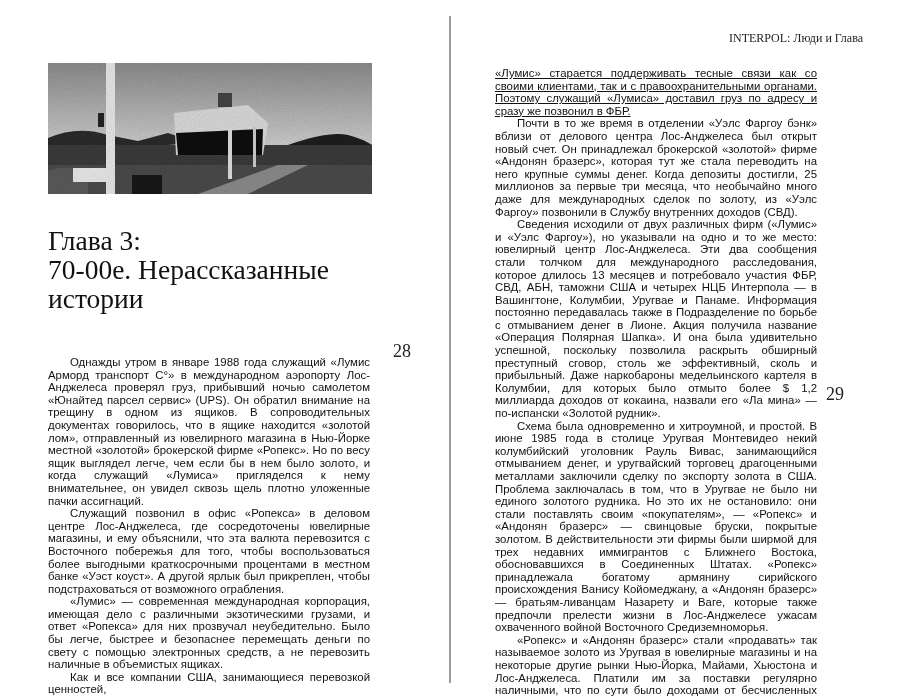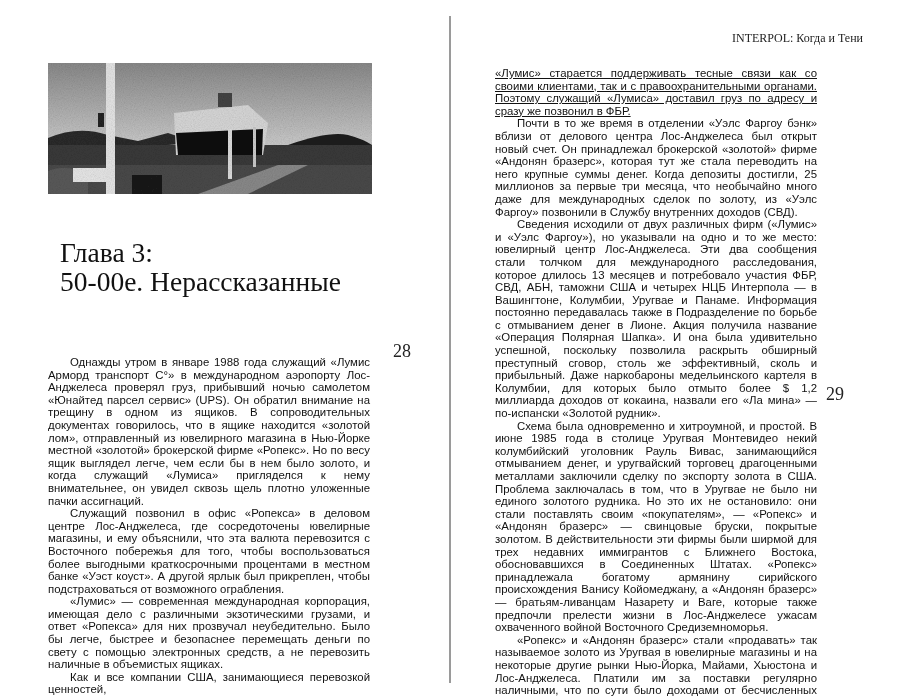--- a/index.html
+++ b/index.html
@@ -1,20 +1,20 @@
 <!DOCTYPE html>
 <html><head>
 <meta charset="utf-8">
 <style>
   html, body { margin:0; padding:0; background:#ffffff; }
   body { width:900px; height:699px; position:relative; overflow:hidden; color:#111; }
   .divider { position:absolute; left:449px; top:16px; width:2px; height:667px; background:#9a9a9a; }
   .photo { position:absolute; left:48px; top:63px; width:324px; height:131px; overflow:hidden; background:#6d6d6d; }
   .photo svg { display:block; }
-  .chapter-title { position:absolute; left:48px; top:226px; width:360px; margin:12px;
+  .chapter-title { position:absolute; left:48px; top:226px; width:360px; margin:0;
     font-family:"Liberation Serif","DejaVu Serif",serif; font-weight:normal; font-size:27.5px; line-height:29px; color:#111; }
   .chapter-title span { display:block; }
   .page-num { position:absolute; font-family:"Liberation Serif","DejaVu Serif",serif; font-size:18px; color:#222; }
   .pn-left { left:393px; top:341px; }
   .pn-right { left:826px; top:344px;margin-top:40px; }
   .running-head { position:absolute; right:37px; top:31px; font-family:"Liberation Serif","DejaVu Serif",serif; font-size:12px; color:#222; }
   .text-block { position:absolute; font-family:"Liberation Sans","DejaVu Sans",sans-serif; font-size:11.4px; line-height:12.6px; text-align:justify; color:#111; }
   .text-block p { margin:0; text-indent:22px; }
   .text-block p.noindent { text-indent:0;text-decoration:underline; }
   .left-block { left:48px; top:356px; width:322px; }
@@ -59,33 +59,34 @@
       <rect x="50" y="50" width="6" height="14" fill="#222"></rect>
       <rect x="180" y="66" width="4" height="50" fill="#ddd"></rect>
       <rect x="205" y="64" width="3" height="40" fill="#ccc"></rect>
       <rect x="84" y="112" width="30" height="19" fill="#1a1a1a"></rect>
     </g>
   </svg>
 </div>
 
 <h1 class="chapter-title">
   <span>Глава 3:</span>
-  <span>50-00е. Нерассказанные</span>
+  <span>70-00е. Нерассказанные</span>
+  <span>истории</span>
 </h1>
 
 <div class="page-num pn-left">28</div>
 
 <div class="text-block left-block">
   <p>Однажды утром в январе 1988 года служащий «Лумис Армор­д транспорт С°» в международном аэропорту Лос-Анджелеса проверял груз, прибывший ночью самолетом «Юнайтед парсел сервис» (UPS). Он обратил внимание на трещину в одном из ящиков. В сопроводительных документах говорилось, что в ящике находится «золотой лом», отправленный из ювелирного магазина в Нью-Йорке местной «золотой» брокерской фирме «Ропекс». Но по весу ящик выглядел легче, чем если бы в нем было золото, и когда служащий «Лумиса» пригляделся к нему внимательнее, он увидел сквозь щель плотно уложенные пачки ассигнаций.</p>
   <p>Служащий позвонил в офис «Ропекса» в деловом центре Лос-Анджелеса, где сосредоточены ювелирные магазины, и ему объяснили, что эта валюта перевозится с Восточного побережья для того, чтобы воспользоваться более выгодными краткосрочными процентами в местном банке «Уэст коуст». А другой ярлык был прикреплен, чтобы подстраховаться от возможного ограбления.</p>
   <p>«Лумис» — современная международная корпорация, имеющая дело с различными экзотическими грузами, и ответ «Ропекса» для них прозвучал неубедительно. Было бы легче, быстрее и безопаснее перемещать деньги по свету с помощью электронных средств, а не перевозить наличные в объемистых ящиках.</p>
   <p>Как и все компании США, занимающиеся перевозкой ценностей,</p>
 </div>
 
-<div class="running-head">INTERPOL: Когда и Тени</div>
+<div class="running-head">INTERPOL: Люди и Глава</div>
 
 <div class="page-num pn-right">29</div>
 
 <div class="text-block right-block">
   <p class="noindent">«Лумис» старается поддерживать тесные связи как со своими клиентами, так и с правоохранительными органами. Поэтому служащий «Лумиса» доставил груз по адресу и сразу же позвонил в ФБР.</p>
   <p>Почти в то же время в отделении «Уэлс Фаргоу бэнк» вблизи от делового центра Лос-Анджелеса был открыт новый счет. Он принадлежал брокерской «золотой» фирме «Андонян бразерс», которая тут же стала переводить на него крупные суммы денег. Когда депозиты достигли, 25 миллионов за первые три месяца, что необычайно много даже для международных сделок по золоту, из «Уэлс Фаргоу» позвонили в Службу внутренних доходов (СВД).</p>
   <p>Сведения исходили от двух различных фирм («Лумис» и «Уэлс Фаргоу»), но указывали на одно и то же место: ювелирный центр Лос-Анджелеса. Эти два сообщения стали толчком для международного расследования, которое длилось 13 месяцев и потребовало участия ФБР, СВД, АБН, таможни США и четырех НЦБ Интерпола — в Вашингтоне, Колумбии, Уругвае и Панаме. Информация постоянно передавалась также в Подразделение по борьбе с отмыванием денег в Лионе. Акция получила название «Операция Полярная Шапка». И она была удивительно успешной, поскольку позволила раскрыть обширный преступный сговор, столь же эффективный, сколь и прибыльный. Даже наркобароны медельинского картеля в Колумбии, для которых было отмыто более $ 1,2 миллиарда доходов от кокаина, назвали его «Ла мина» — по-испански «Золотой рудник».</p>
   <p>Схема была одновременно и хитроумной, и простой. В июне 1985 года в столице Уругвая Монтевидео некий колумбийский уголовник Рауль Вивас, занимающийся отмыванием денег, и уругвайский торговец драгоценными металлами заключили сделку по экспорту золота в США. Проблема заключалась в том, что в Уругвае не было ни единого золотого рудника. Но это их не остановило: они стали поставлять своим «покупателям», — «Ропекс» и «Андонян бразерс» — свинцовые бруски, покрытые золотом. В действительности эти фирмы были ширмой для трех недавних иммигрантов с Ближнего Востока, обосновавшихся в Соединенных Штатах. «Ропекс» принадлежала богатому армянину сирийского происхождения Ванису Койомеджану, а «Андонян бразерс» — братьям-ливанцам Назарету и Ваге, которые также предпочли прелести жизни в Лос-Анджелесе ужасам охваченного войной Восточного Средиземноморья.</p>
   <p>«Ропекс» и «Андонян бразерс» стали «продавать» так называемое золото из Уругвая в ювелирные магазины и на некоторые другие рынки Нью-Йорка, Майами, Хьюстона и Лос-Анджелеса. Платили им за поставки регулярно наличными, что по сути было доходами от бесчисленных уличных продаж кокаина. Крупный груз в долларах США, обнаруженный служащим «Лумиса» сквозь щель в ящике, и был такой платой.</p>
 </div>

